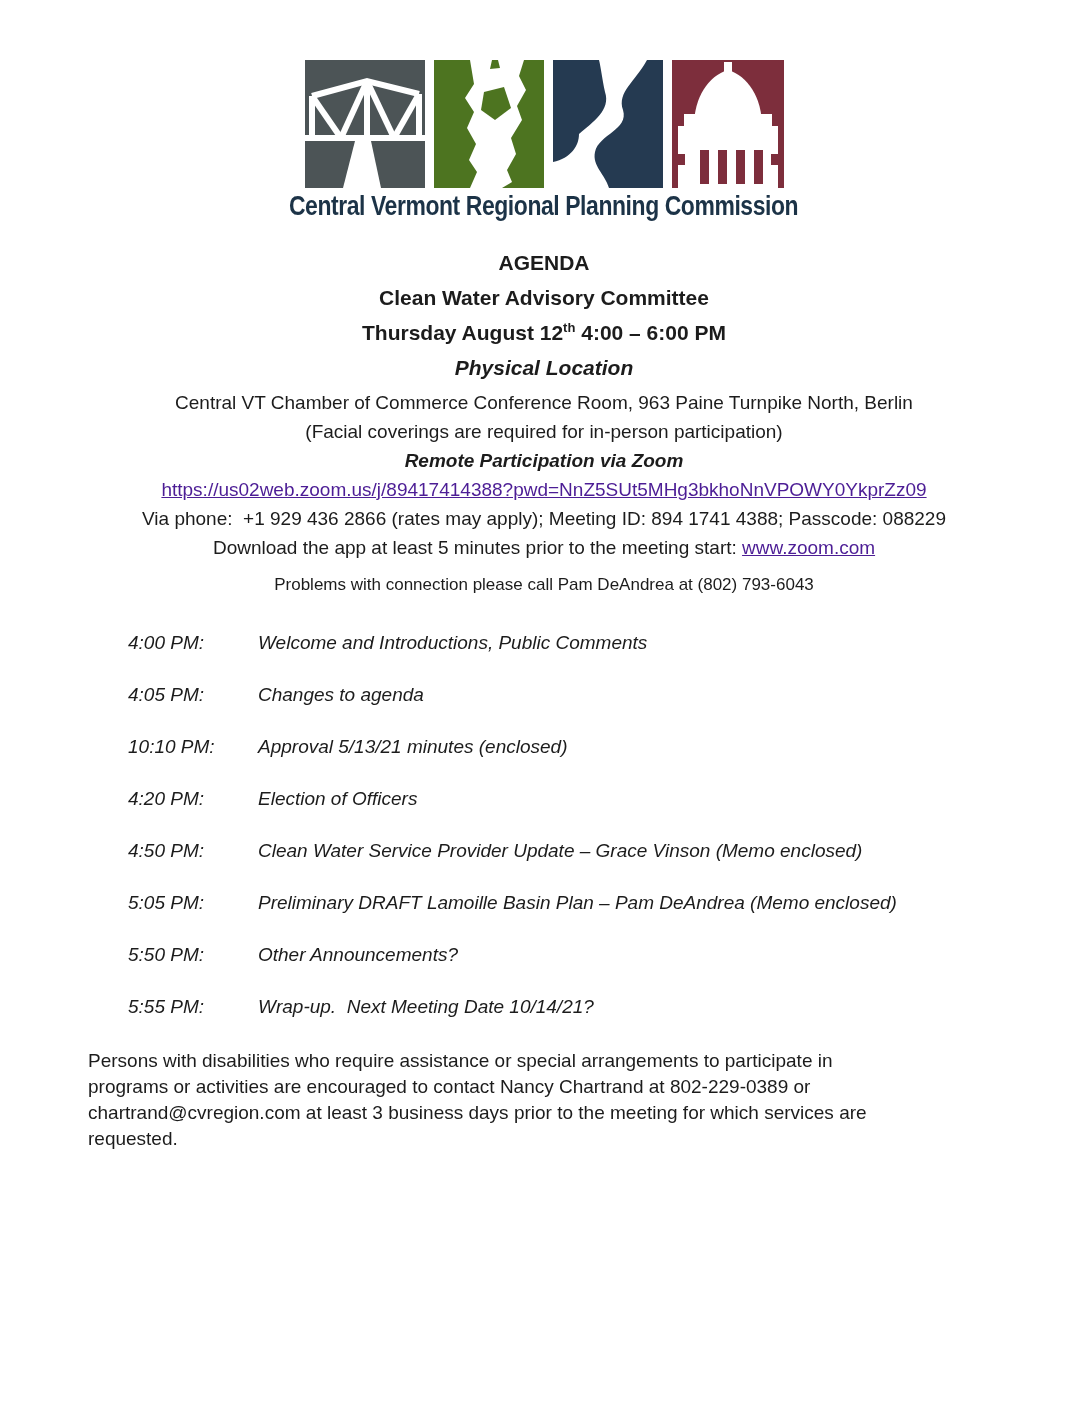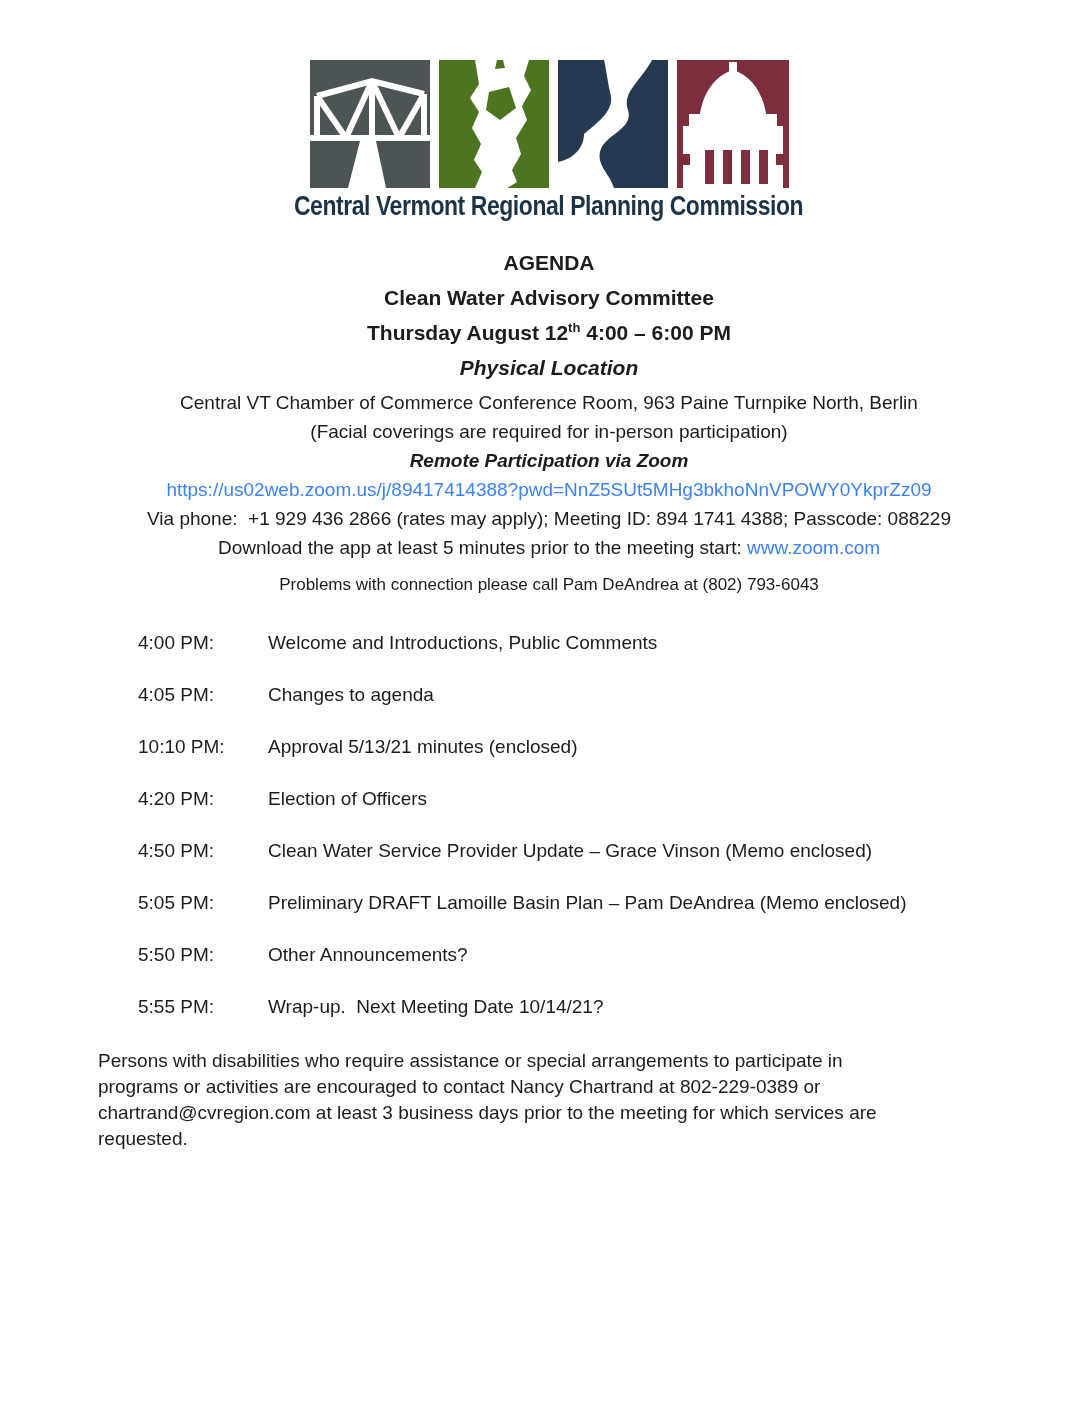--- a/index.html
+++ b/index.html
@@ -4,21 +4,21 @@
 <style>
   * { margin:0; padding:0; box-sizing:border-box; }
   html,body { background:#ffffff; }
   body {
     width:1088px; height:1408px;
     font-family:"Liberation Sans", sans-serif;
     color:#1c1c1c;
     position:relative;
     overflow:hidden;
   }
-  .page { padding-top:60px;padding-left:10px; }
+  .page { padding-top:60px; }
 
   
   .logo-wrap { display:flex; flex-direction:column; align-items:center; }
   .logo-panels { display:flex; gap:9px; height:128px; }
   .panel { height:128px; }
   .panel svg { display:block; height:128px; }
   .logo-text {
     margin-top:3px;
     font-weight:bold;
     font-size:27px;
@@ -30,24 +30,24 @@
   }
 
   
   .center-block { text-align:center; margin-top:30px; }
   .h-line { font-size:21px; font-weight:bold; line-height:22px; margin-bottom:13px; }
   .h-line.italic { font-style:italic; }
   .h-line sup { font-size:13px; vertical-align:super; line-height:0; }
   .b-line { font-size:19px; line-height:22px; margin-bottom:7px; white-space:pre-wrap; }
   .b-line.bold-italic { font-weight:bold; font-style:italic; }
   .small-line { font-size:17px; line-height:20px; margin-top:16px; }
-  a.doc-link { color:#3b82f6; cursor:pointer; }
+  a.doc-link { color:#4c1d95; text-decoration:underline; cursor:pointer; }
 
   
-  .agenda { margin:37px 8px 0 128px; }
+  .agenda { margin:37px 8px 0 128px;font-style:italic; }
   .agenda-row { display:flex; font-size:19px; line-height:22px; margin-bottom:30px; }
   .agenda-time { width:130px; flex:0 0 130px; }
   .agenda-desc { white-space:pre-wrap; }
 
   
   .footer {
     margin:28px 128px 0 88px;
     width:820px;
     font-size:19px;
     line-height:26px;

